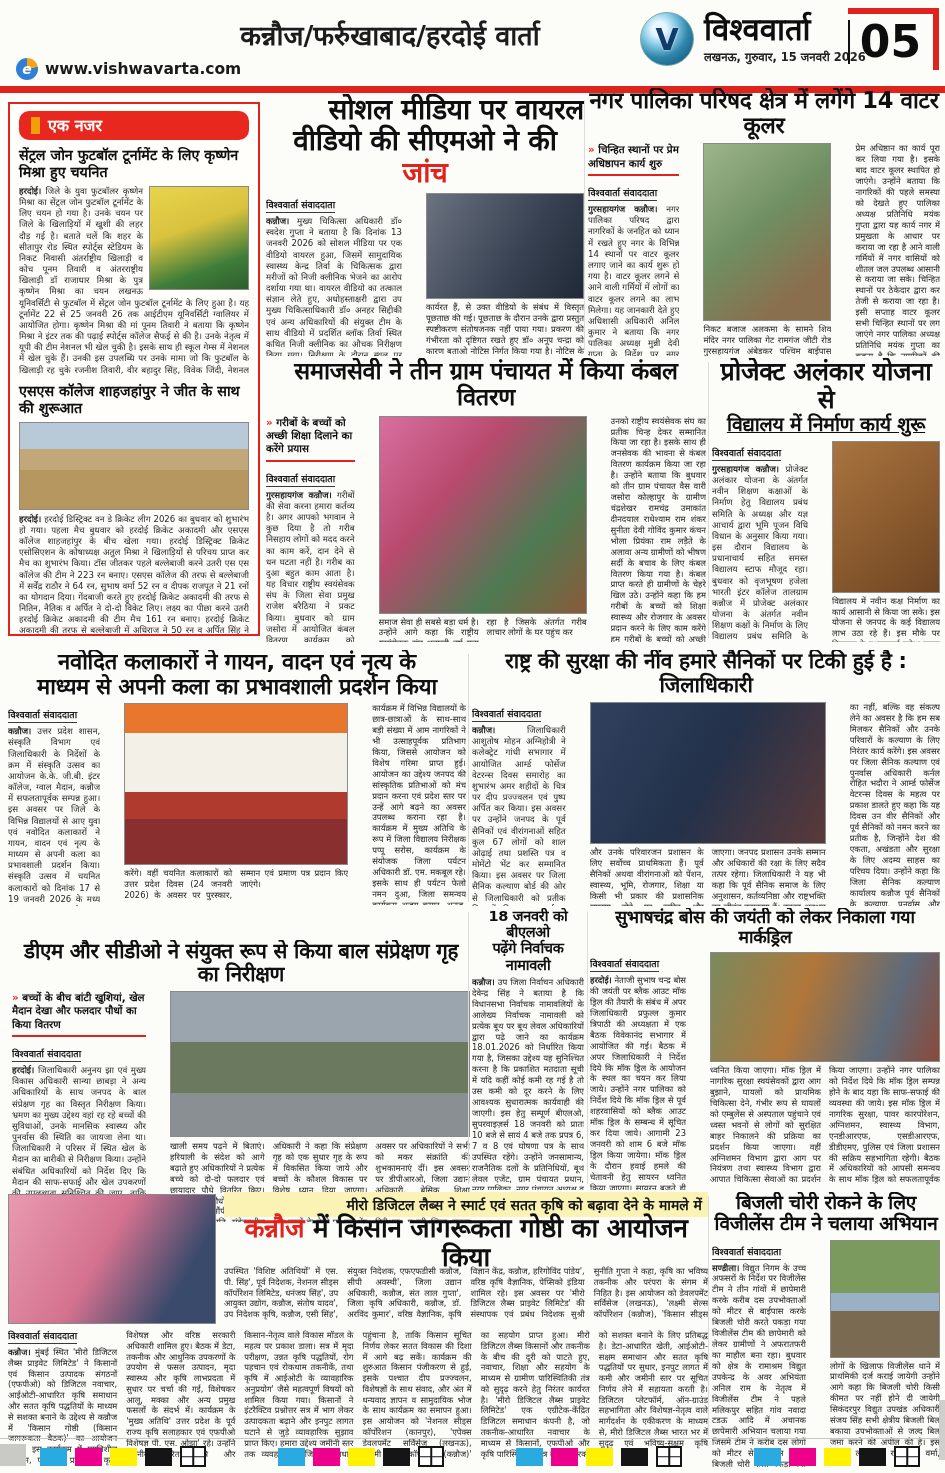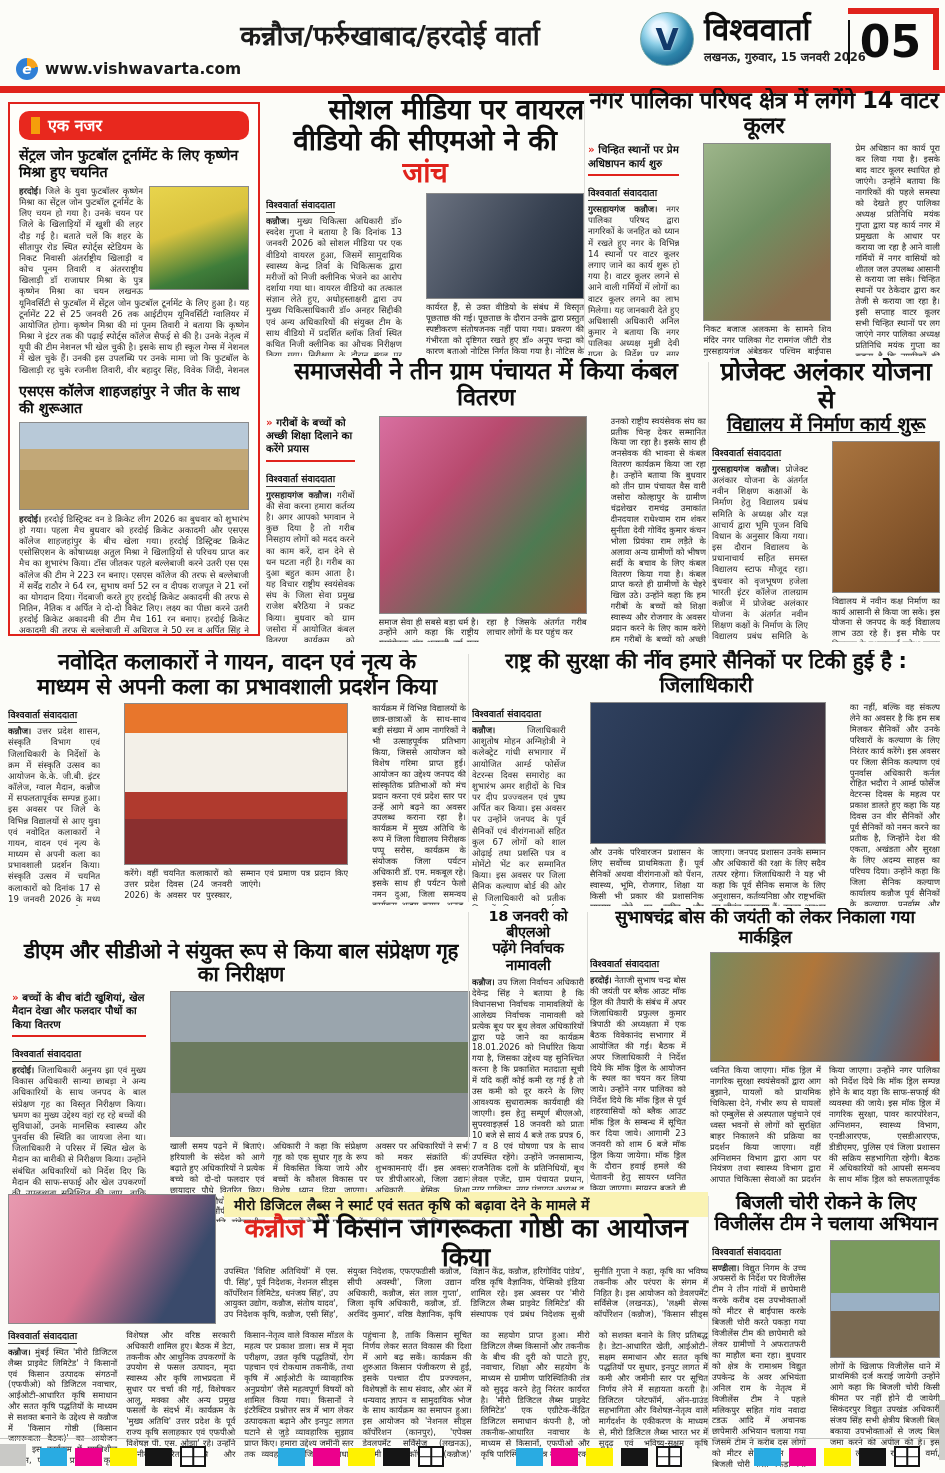--- a/index.html
+++ b/index.html
@@ -280,21 +280,21 @@
 
   <div class="vr" style="left:584px;top:100px;height:250px;"></div>
   <div class="vr" style="left:708px;top:362px;height:276px;"></div>
   <div class="vr" style="left:468px;top:654px;height:248px;"></div>
   <div class="vr" style="left:468px;top:912px;height:272px;"></div>
   <div class="vr" style="left:587px;top:912px;height:272px;"></div>
   <div class="vr" style="left:708px;top:1196px;height:240px;"></div>
 
   <div class="abs" style="left:8px;top:1192px;width:700px;height:276px;overflow:hidden;">
     <span class="ph ph-shawl" style="position:absolute;left:0;top:2px;width:208px;height:130px;"></span>
-    <div class="kbar" style="position:absolute;left:216px;top:0;width:468px;">मीरो डिजिटल लैब्स ने स्मार्ट एवं सतत कृषि को बढ़ावा देने के मामले में</div>
+    <div class="kbar" style="position:absolute;left:216px;top:0;width:468px;text-align:right;">मीरो डिजिटल लैब्स ने स्मार्ट एवं सतत कृषि को बढ़ावा देने के मामले में</div>
     <div class="hl" style="position:absolute;left:216px;top:22px;width:484px;font-size:26px;"><span class="red">कन्नौज</span><span> में किसान जागरूकता गोष्ठी का आयोजन किया</span></div>
     <div class="body c4" style="position:absolute;left:216px;top:74px;width:484px;height:58px;font-size:8.3px;">उपस्थित 'विशिष्ट अतिथियों' में एस. पी. सिंह', पूर्व निदेशक, नेशनल सीड्स कॉर्पोरेशन लिमिटेड, धनंजय सिंह', उप आयुक्त उद्योग, कन्नौज, संतोष यादव', उप निदेशक कृषि, कन्नौज, एसी सिंह', संयुक्त निदेशक, एफएफडीसी कन्नौज, सीपी अवस्थी', जिला उद्यान अधिकारी, कन्नौज, संत लाल गुप्ता', जिला कृषि अधिकारी, कन्नौज, डॉ. अरविंद कुमार', वरिष्ठ वैज्ञानिक, कृषि विज्ञान केंद्र, कन्नौज, हरिगोविंद पांडेय', वरिष्ठ कृषि वैज्ञानिक, पेप्सिको इंडिया शामिल रहे। इस अवसर पर 'मीरो डिजिटल लैब्स प्राइवेट लिमिटेड' की संस्थापक एवं प्रबंध निदेशक सुश्री सुनीति गुप्ता ने कहा, कृषि का भविष्य तकनीक और परंपरा के संगम में निहित है। इस आयोजन को डेवलपमेंट सर्विसेज (लखनऊ), 'लक्ष्मी सेल्स कॉर्पोरेशन (कन्नौज), 'किसान सीड्स (कन्नौज), एमएस कोल्ड स्टोरेज (नज़रपुर, कन्नौज)' तथा एस. विराज टूरिज्म प्राइवेट लिमिटेड' का सहयोग प्राप्त हुआ। मजबूत फोकस के साथ, मीरो पारंपरिक कृषि ज्ञान और आधुनिक डिजिटल उपकरणों के बीच सेतु का कार्य करता है। कंपनी किसानों के साथ निकट सहयोग कर उत्पादकता बढ़ाने, मृदा स्वास्थ्य में सुधार, इनपुट लागत में कमी और जमीनी स्तर पर सूचित निर्णय लेने में सहायता करती है।</div>
     <div style="position:absolute;left:0;top:138px;width:700px;height:136px;">
       <div class="body c6" style="height:136px;font-size:8.3px;">
         <div class="byline">विश्ववार्ता संवाददाता</div>
         <div><span class="dl">कन्नौज।</span> <span>मुंबई स्थित 'मीरो डिजिटल लैब्स प्राइवेट लिमिटेड' ने किसानों एवं किसान उत्पादक संगठनों (एफपीओ) को डिजिटल नवाचार, आईओटी-आधारित कृषि समाधान और सतत कृषि पद्धतियों के माध्यम से सशक्त बनाने के उद्देश्य से कन्नौज में 'किसान गोष्ठी (किसान जागरूकता बैठक)' का आयोजन किया। इस कार्यक्रम में प्रगतिशील किसान, एफपीओ प्रतिनिधि, कृषि विशेषज्ञ और वरिष्ठ सरकारी अधिकारी शामिल हुए। बैठक में डेटा, तकनीक और आधुनिक उपकरणों के उपयोग से फसल उत्पादन, मृदा स्वास्थ्य और कृषि लाभप्रदता में सुधार पर चर्चा की गई, विशेषकर आलू, मक्का और अन्य प्रमुख फसलों के संदर्भ में। कार्यक्रम के 'मुख्य अतिथि' उत्तर प्रदेश के पूर्व राज्य कृषि सलाहकार एवं एफपीओ विशेषज्ञ पी. एस. ओझा' रहे। उन्होंने तकनीक-आधारित कृषि और किसान-नेतृत्व वाले विकास मॉडल के महत्व पर प्रकाश डाला। सत्र में मृदा परीक्षण, उन्नत कृषि पद्धतियों, रोग पहचान एवं रोकथाम तकनीकें, तथा कृषि में आईओटी के व्यावहारिक अनुप्रयोग' जैसे महत्वपूर्ण विषयों को शामिल किया गया। किसानों ने इंटरैक्टिव प्रश्नोत्तर सत्र में भाग लेकर उत्पादकता बढ़ाने और इनपुट लागत घटाने से जुड़े व्यावहारिक सुझाव प्राप्त किए। हमारा उद्देश्य जमीनी स्तर तक व्यवहारिक डिजिटल समाधान पहुंचाना है, ताकि किसान सूचित निर्णय लेकर सतत विकास की दिशा में आगे बढ़ सकें। कार्यक्रम की शुरुआत किसान पंजीकरण से हुई, इसके पश्चात दीप प्रज्ज्वलन, विशेषज्ञों के साथ संवाद, और अंत में धन्यवाद ज्ञापन व सामुदायिक भोज के साथ कार्यक्रम का समापन हुआ। इस आयोजन को 'नेशनल सीड्स कॉर्पोरेशन (कानपुर), 'एपेक्स डेवलपमेंट सर्विसेज (लखनऊ), 'लक्ष्मी सेल्स कॉर्पोरेशन (कन्नौज)' का सहयोग प्राप्त हुआ। मीरो डिजिटल लैब्स किसानों और तकनीक के बीच की दूरी को पाटते हुए, नवाचार, शिक्षा और सहयोग के माध्यम से ग्रामीण पारिस्थितिकी तंत्र को सुदृढ़ करने हेतु निरंतर कार्यरत है। 'मीरो डिजिटल लैब्स प्राइवेट लिमिटेड' एक एग्रीटेक-केंद्रित डिजिटल समाधान कंपनी है, जो तकनीक-आधारित नवाचार के माध्यम से किसानों, एफपीओ और कृषि पारिस्थितिकी तंत्र के हितधारकों को सशक्त बनाने के लिए प्रतिबद्ध है। डेटा-आधारित खेती, आईओटी-सक्षम समाधान और सतत कृषि पद्धतियों पर सुधार, इनपुट लागत में कमी और जमीनी स्तर पर सूचित निर्णय लेने में सहायता करती है। डिजिटल प्लेटफॉर्म, ऑन-ग्राउंड सहभागिता और विशेषज्ञ-नेतृत्व वाले मार्गदर्शन के एकीकरण के माध्यम से, मीरो डिजिटल लैब्स भारत भर में सुदृढ़ एवं भविष्य-सक्षम कृषि समुदायों के निर्माण का लक्ष्य रखता है।</span></div>
       </div>
     </div>
   </div>
 

